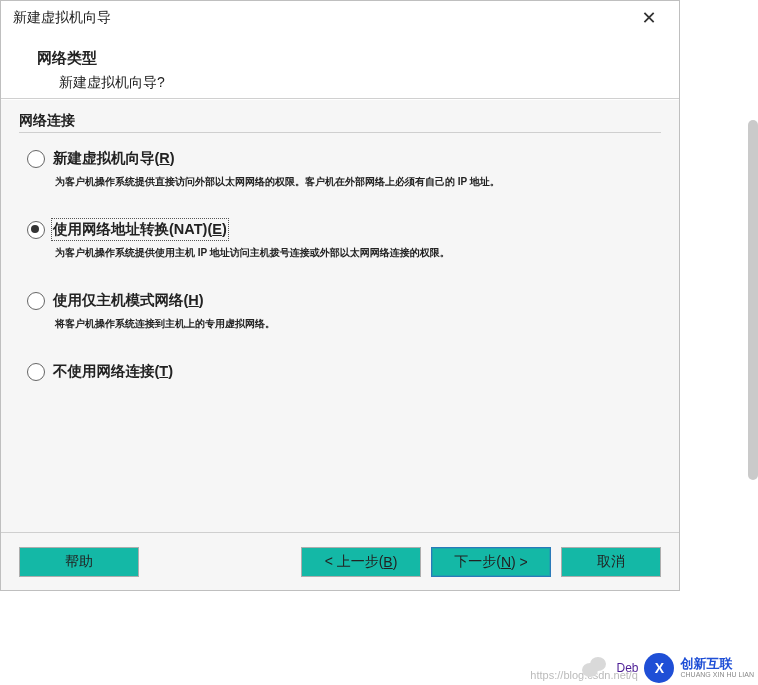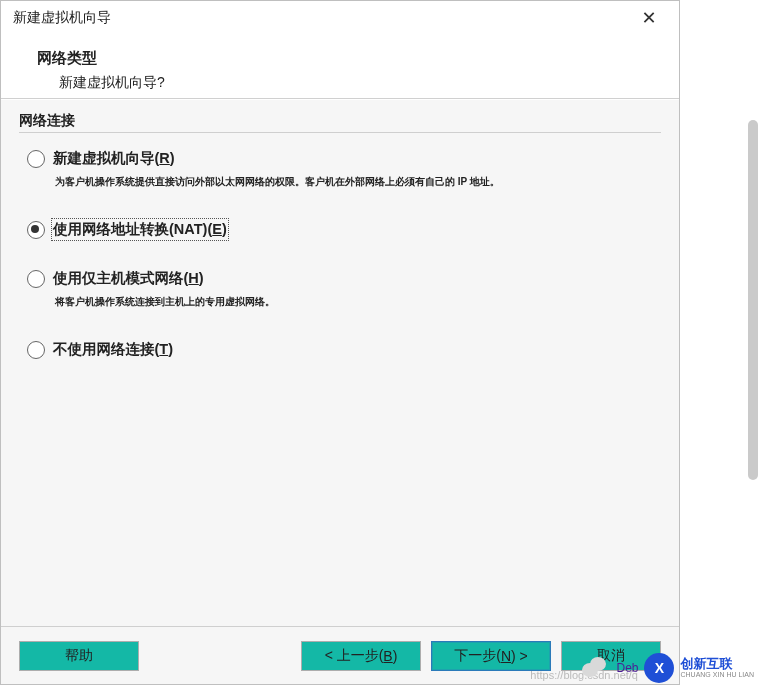--- a/index.html
+++ b/index.html
@@ -10,21 +10,21 @@
   font-family: "Microsoft YaHei", "Segoe UI", Tahoma, sans-serif;
   font-size: 14px;
   background: #fff;
   color: #222;
   overflow: hidden;
   position: relative;
 }
 .window {
   box-sizing: border-box;
   width: 680px;
-  height: 685px;
+  height: 591px;
   border: 1px solid #bfbfbf;
   background: #fff;
   display: flex;
   flex-direction: column;
   position: relative;
 }
 .titlebar {
   height: 34px;
   display: flex;
   align-items: center;
@@ -222,20 +222,21 @@
           <span class="opt-label"><span>新建虚拟机向导(</span><span class="underline">R</span><span>)</span></span>
         </div>
         <div class="opt-desc">为客户机操作系统提供直接访问外部以太网网络的权限。客户机在外部网络上必须有自己的 IP 地址。</div>
       </div>
 
       <div class="option">
         <div class="opt-row">
           <span class="radio checked"></span>
           <span class="opt-label focused"><span>使用网络地址转换(NAT)(</span><span class="underline">E</span><span>)</span></span>
         </div>
+        <div class="opt-desc">为客户机操作系统提供使用主机 IP 地址访问主机拨号连接或外部以太网网络连接的权限。</div>
       </div>
 
       <div class="option">
         <div class="opt-row">
           <span class="radio"></span>
           <span class="opt-label"><span>使用仅主机模式网络(</span><span class="underline">H</span><span>)</span></span>
         </div>
         <div class="opt-desc">将客户机操作系统连接到主机上的专用虚拟网络。</div>
       </div>
 

